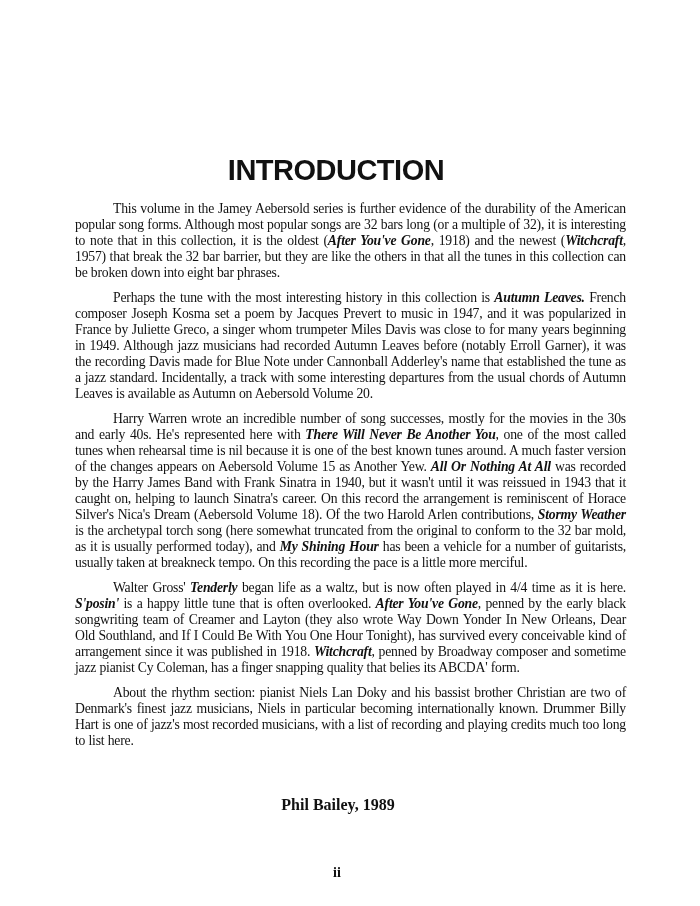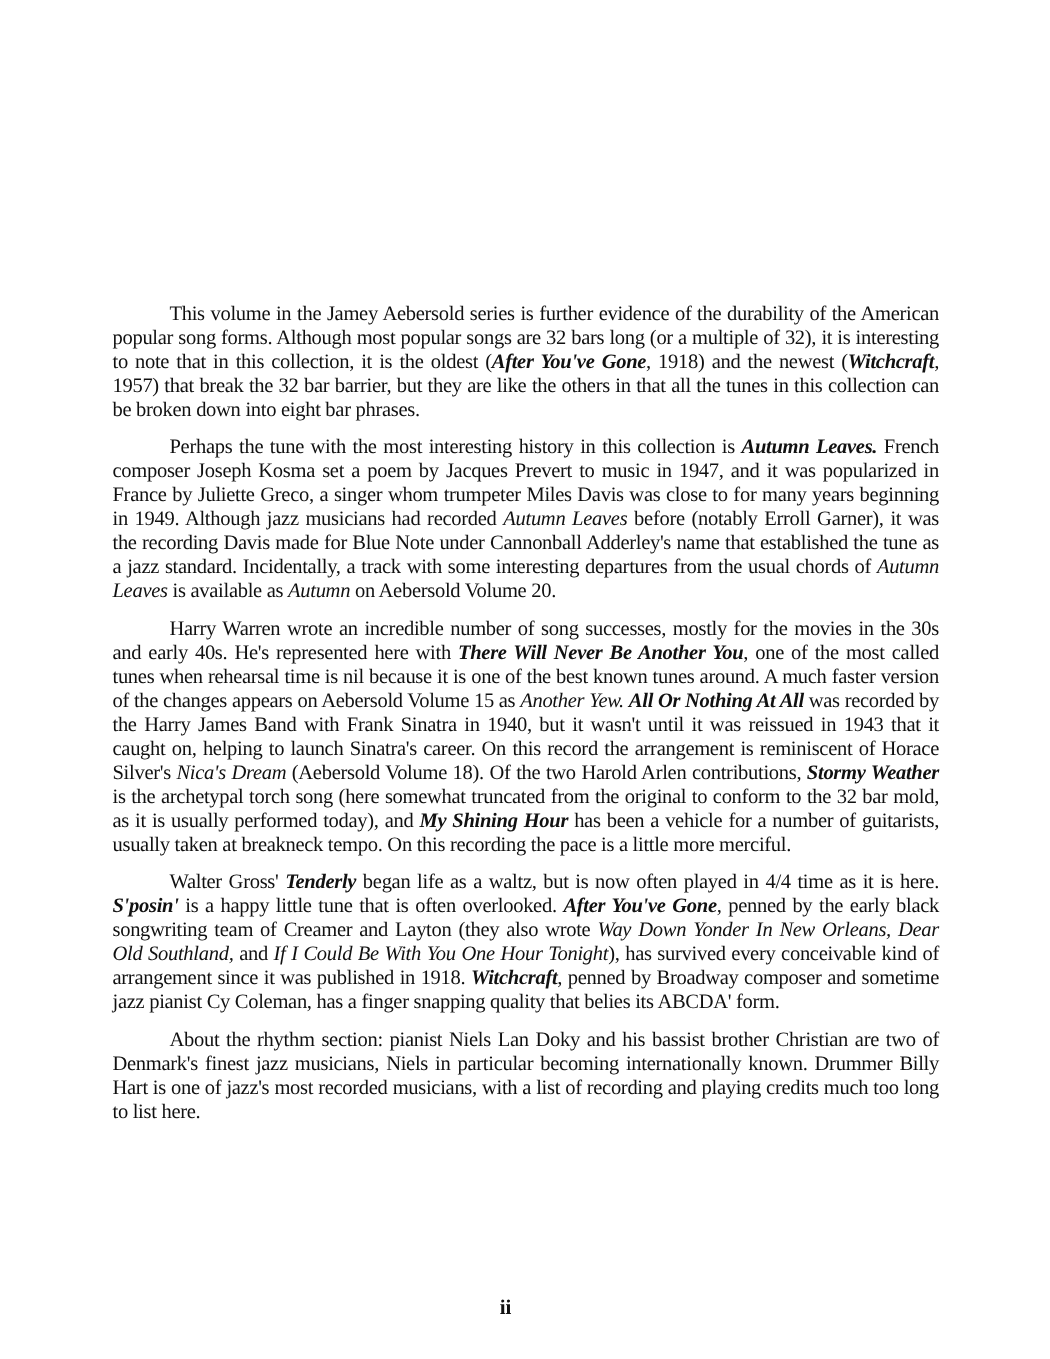--- a/index.html
+++ b/index.html
@@ -41,21 +41,21 @@
     line-height: 16px;
     letter-spacing: -0.2px;
     text-align: justify;
     color: var(--ink, #111111);
   }
   .doc-body p.para {
     margin: 0 0 9px 0;
     text-indent: 38px;
   }
   .run-bi { font-weight: bold; font-style: italic; }
-  .run-i  { font-style: italic; }
+  .run-i  { }
   .signature {
     position: absolute;
     top: 796px;
     left: 0;
     width: 100%;
     padding-right: 24px;
     box-sizing: border-box;
     text-align: center;
     font-weight: bold;
     font-size: 16px;
@@ -71,24 +71,26 @@
     text-align: center;
     font-weight: bold;
     font-size: 14px;
     color: var(--ink, #111111);
   }
 </style>
 </head>
 <body>
 
 <div class="page" style="--paper: #ffffff; --ink: #111111;">
+  <h1 class="doc-title">INTRODUCTION</h1>
 
   <div class="doc-body">
       <p class="para"><span>This volume in the Jamey Aebersold series is further evidence of the durability of the American popular song forms.  Although most popular songs are 32 bars long (or a multiple of 32), it is interesting to note that in this collection, it is the oldest (</span><span class="run-bi">After You've Gone</span><span>, 1918) and the newest (</span><span class="run-bi">Witchcraft</span><span>, 1957) that break the 32 bar barrier, but they are like the others in that all the tunes in this collection can be broken down into eight bar phrases.</span></p>
       <p class="para"><span>Perhaps the tune with the most interesting history in this collection is </span><span class="run-bi">Autumn Leaves.</span><span> French composer Joseph Kosma set a poem by Jacques Prevert to music in 1947, and it was popularized in France by Juliette Greco, a singer whom trumpeter Miles Davis was close to for many years beginning in 1949.  Although jazz musicians had recorded </span><span class="run-i">Autumn Leaves</span><span> before (notably Erroll Garner), it was the recording Davis made for Blue Note under Cannonball Adderley's name that established the tune as a jazz standard.  Incidentally, a track with some interesting departures from the usual chords of </span><span class="run-i">Autumn Leaves</span><span> is available as </span><span class="run-i">Autumn</span><span> on Aebersold Volume 20.</span></p>
       <p class="para"><span>Harry Warren wrote an incredible number of song successes,  mostly for the movies in the 30s and early 40s.  He's represented here with </span><span class="run-bi">There Will Never Be Another You</span><span>, one of the most called tunes when rehearsal time is nil because it is one of the best known tunes around.  A much faster version of the changes appears on Aebersold Volume 15 as </span><span class="run-i">Another Yew.</span><span>  </span><span class="run-bi">All Or Nothing At All</span><span> was recorded by the Harry James Band with Frank Sinatra in 1940, but it wasn't until it was reissued in 1943 that it caught on, helping to launch Sinatra's career.  On this record the arrangement is reminiscent of Horace Silver's </span><span class="run-i">Nica's Dream</span><span> (Aebersold Volume 18).  Of the two Harold Arlen contributions, </span><span class="run-bi">Stormy Weather</span><span> is the archetypal torch song (here somewhat truncated from the original to conform to the 32 bar mold, as it is usually performed today), and </span><span class="run-bi">My Shining Hour</span><span> has been a vehicle for a number of guitarists, usually taken at breakneck tempo.  On this recording the pace is a little more merciful.</span></p>
       <p class="para"><span>Walter Gross' </span><span class="run-bi">Tenderly</span><span> began life as a waltz, but is now often played in 4/4 time as it is here. </span><span class="run-bi">S'posin'</span><span> is a happy little tune that is often overlooked.  </span><span class="run-bi">After You've Gone</span><span>, penned by the early black songwriting team of Creamer and Layton (they also wrote </span><span class="run-i">Way Down Yonder In New Orleans, Dear Old Southland,</span><span> and </span><span class="run-i">If I Could Be With You One Hour Tonight</span><span>), has survived every conceivable kind of arrangement since it was published in 1918.  </span><span class="run-bi">Witchcraft</span><span>, penned by Broadway composer and sometime jazz pianist Cy Coleman, has a finger snapping quality that belies its ABCDA' form.</span></p>
       <p class="para"><span>About the rhythm section: pianist Niels Lan Doky and his bassist brother Christian are two of Denmark's finest jazz musicians, Niels in particular becoming internationally known.  Drummer Billy Hart is one of jazz's most recorded musicians, with a list of recording and playing credits much too long to list here.</span></p>
     </div>
 
+  <div class="signature">Phil Bailey, 1989</div>
 
   <div class="page-number">ii</div>
 </div>
 
 </body></html>

